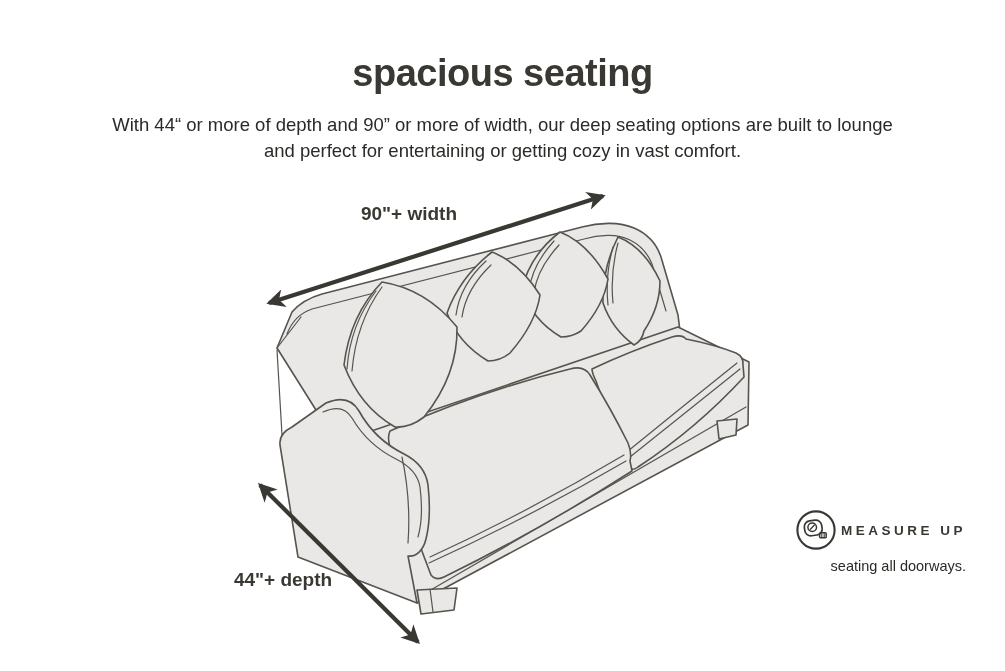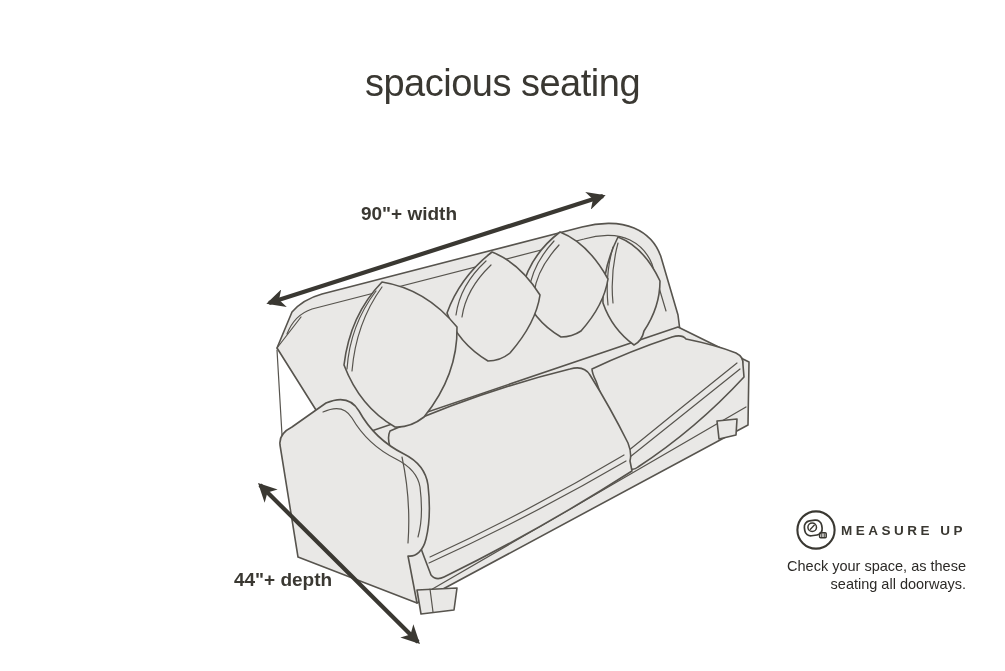--- a/index.html
+++ b/index.html
@@ -7,22 +7,22 @@
     --sofa-outline:#57544e; --sofa-fill:#e9e8e6; --arrow:#3a3832;
   }
   * { box-sizing:border-box; }
   body { margin:0; background:#fff; }
   .page {
     position:relative; width:1005px; height:671px; overflow:hidden;
     background:var(--background);
     font-family:"Liberation Sans", sans-serif;
   }
   .title {
-    position:absolute; top:62px; left:0; width:100%;
-    text-align:center; font-size:38px; font-weight:normal;
+    position:absolute; top:52px; left:0; width:100%;
+    text-align:center; font-size:38px; font-weight:bold;
     color:var(--ink); letter-spacing:-0.5px;
   }
   .subtitle {
     position:absolute; top:112px; left:0; width:100%;
     text-align:center; font-size:18.5px; line-height:26px;
     color:var(--body-text);
   }
   .subtitle span { display:block; white-space:nowrap; }
   .diagram-svg { position:absolute; left:230px; top:185px; width:560px; height:480px; }
   .fillpath { fill:var(--sofa-fill); stroke:var(--sofa-outline); stroke-width:1.6; stroke-linejoin:round; }
@@ -49,20 +49,24 @@
   }
   .measure-text span { display:block; }
 </style>
 </head>
 <body>
 
 <div class="page">
 
   <div class="title">spacious seating</div>
 
+  <div class="subtitle">
+    <span>With 44“ or more of depth and 90” or more of width, our deep seating options are built to lounge</span>
+    <span>and perfect for entertaining or getting cozy in vast comfort.</span>
+  </div>
 
   <svg class="diagram-svg" viewBox="0 0 560 480">
     <defs>
       <marker id="ah" viewBox="0 0 10 10" refX="8.5" refY="5" markerWidth="4.4" markerHeight="4.4" orient="auto-start-reverse" markerUnits="strokeWidth">
         <path class="arrow-head" d="M0,0 L10,5 L0,10 L2.8,5 Z"></path>
       </marker>
     </defs>
 
     <g>
 
@@ -132,18 +136,17 @@
         <rect x="9.5" y="11.5" width="17.5" height="15" rx="6" stroke-width="1.7" transform="rotate(-8 18 19)"></rect>
         <circle cx="17.2" cy="18.2" r="4.3" stroke-width="1.5"></circle>
         <line x1="14.9" y1="20.7" x2="19.6" y2="15.8" stroke-width="1.3"></line>
         <rect x="24.6" y="23.8" width="6.6" height="5" rx="1" stroke-width="1.5"></rect>
         <line x1="26.8" y1="24.2" x2="26.8" y2="28.4" stroke-width="1.1"></line>
         <line x1="29.2" y1="24.2" x2="29.2" y2="28.4" stroke-width="1.1"></line>
       </svg>
       <div class="measure-heading">MEASURE UP</div>
     </div>
     <div class="measure-text">
-      <span>Check your space, as these</span>
       <span>seating all doorways.</span>
     </div>
   </div>
 
 </div>
 
 </body></html>

